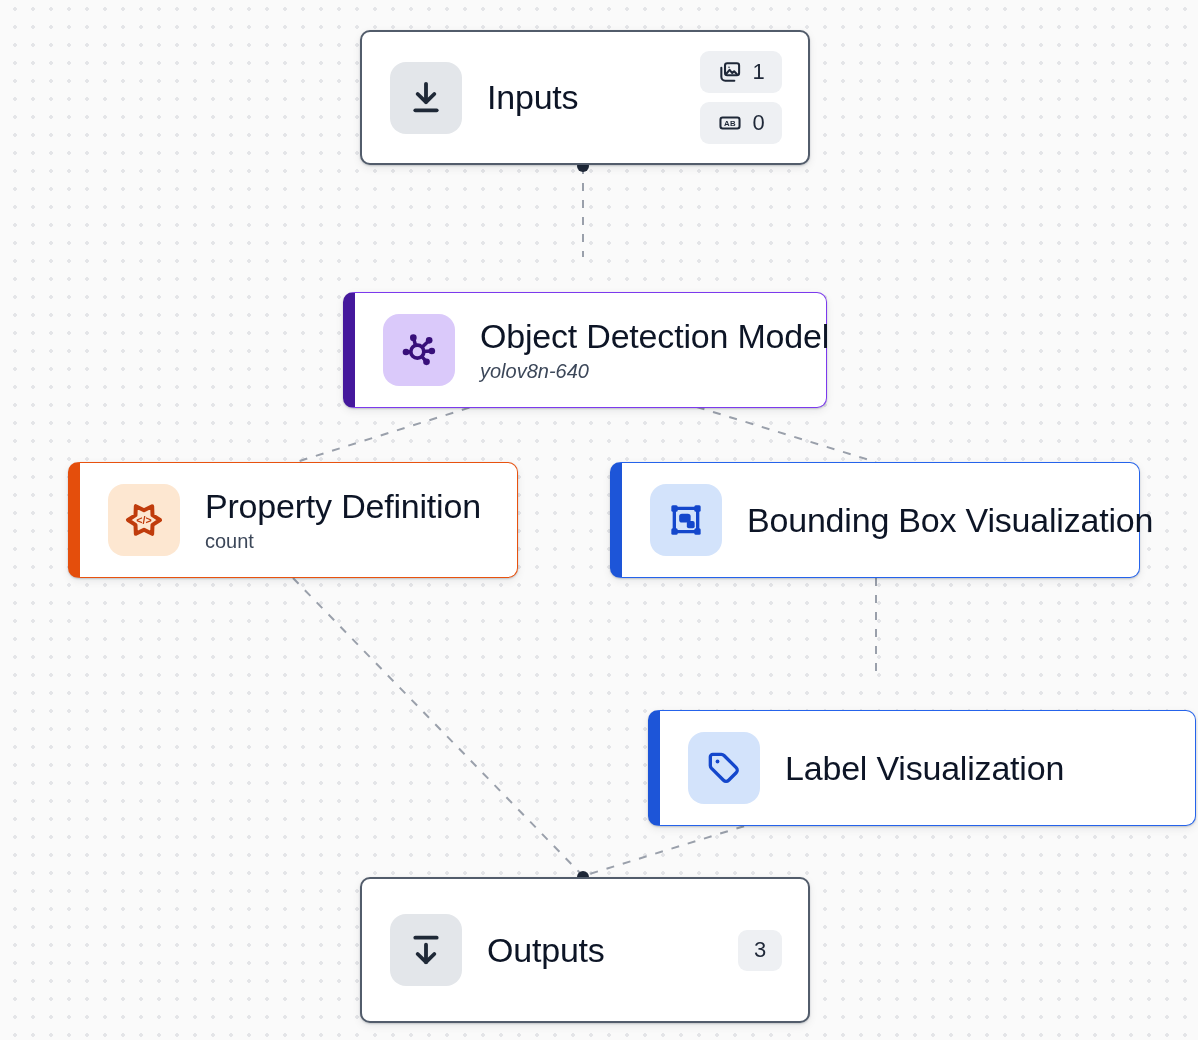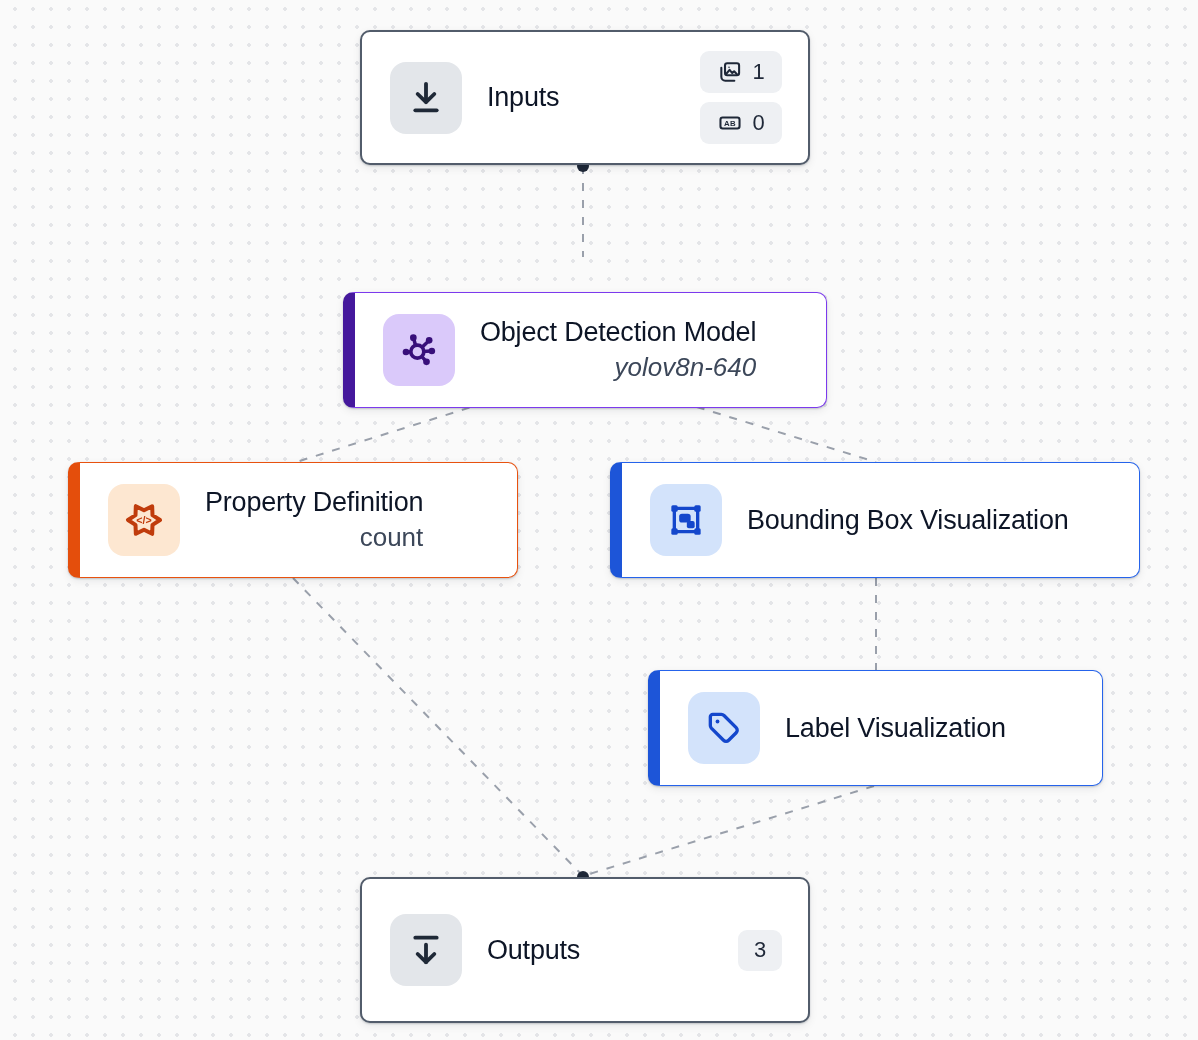--- a/index.html
+++ b/index.html
@@ -39,42 +39,42 @@
   .node.neutral{border:2px solid var(--neutral-border);}
   .node.accent{border:1.5px solid var(--ac);border-left:12px solid var(--bar);}
 
   .tile{width:72px;height:72px;border-radius:16px;flex:0 0 auto;
     display:flex;align-items:center;justify-content:center;}
   .node.neutral .tile{background:var(--neutral-icon-bg);color:var(--neutral-icon);}
   .node.accent  .tile{background:var(--tile-bg);color:var(--icon);}
   .tile svg{width:40px;height:40px;display:block;}
 
   .titles{display:flex;flex-direction:column;gap:4px;white-space:nowrap;}
-  .title{font-size:27px;font-weight:500;color:var(--title-text);letter-spacing:-.2px;}
-  .subtitle{font-size:26px;color:var(--subtitle-text);text-align:right;}
+  .title{font-size:34px;font-weight:500;color:var(--title-text);letter-spacing:-.2px;}
+  .subtitle{font-size:20px;color:var(--subtitle-text);}
   .subtitle.italic{font-style:italic;}
 
   .badges{margin-left:auto;display:flex;flex-direction:column;gap:9px;align-items:stretch;}
   .badge{height:42px;min-width:82px;background:var(--badge-bg);border-radius:9px;
     display:flex;align-items:center;justify-content:center;gap:9px;padding:0 12px;
     font-size:22px;font-weight:500;color:var(--badge-text);}
   .badge svg{width:26px;height:26px;display:block;color:var(--badge-text);}
   .badge.plain{min-width:44px;height:41px;padding:0 13px;margin-left:auto;}
 
   #node-inputs  {left:360px;top:30px;width:450px;height:135px;}
   #node-model   {left:343px;top:256px;width:484px;height:116px;margin-top:36px;
     --ac:var(--accent-purple-border);--bar:var(--accent-purple-bar);
     --tile-bg:var(--accent-purple-icon-bg);--icon:var(--accent-purple-icon);}
   #node-property{left:68px;top:462px;width:450px;height:116px;
     --ac:var(--accent-orange-border);--bar:var(--accent-orange-bar);
     --tile-bg:var(--accent-orange-icon-bg);--icon:var(--accent-orange-icon);}
   #node-bbox    {left:610px;top:462px;width:530px;height:116px;align-items:center;
     --ac:var(--accent-blue-border);--bar:var(--accent-blue-bar);
     --tile-bg:var(--accent-blue-icon-bg);--icon:var(--accent-blue-icon);}
-  #node-label   {left:648px;top:670px;width:455px;height:116px;padding-left:28px;
+  #node-label   {left:648px;top:710px;width:548px;height:116px;padding-left:28px;
     --ac:var(--accent-blue-border);--bar:var(--accent-blue-bar);
     --tile-bg:var(--accent-blue-icon-bg);--icon:var(--accent-blue-icon);}
   #node-outputs {left:360px;top:877px;width:450px;height:146px;}
 </style>
 </head>
 <body>
 
 <div class="canvas">
 
   <svg class="edges">

